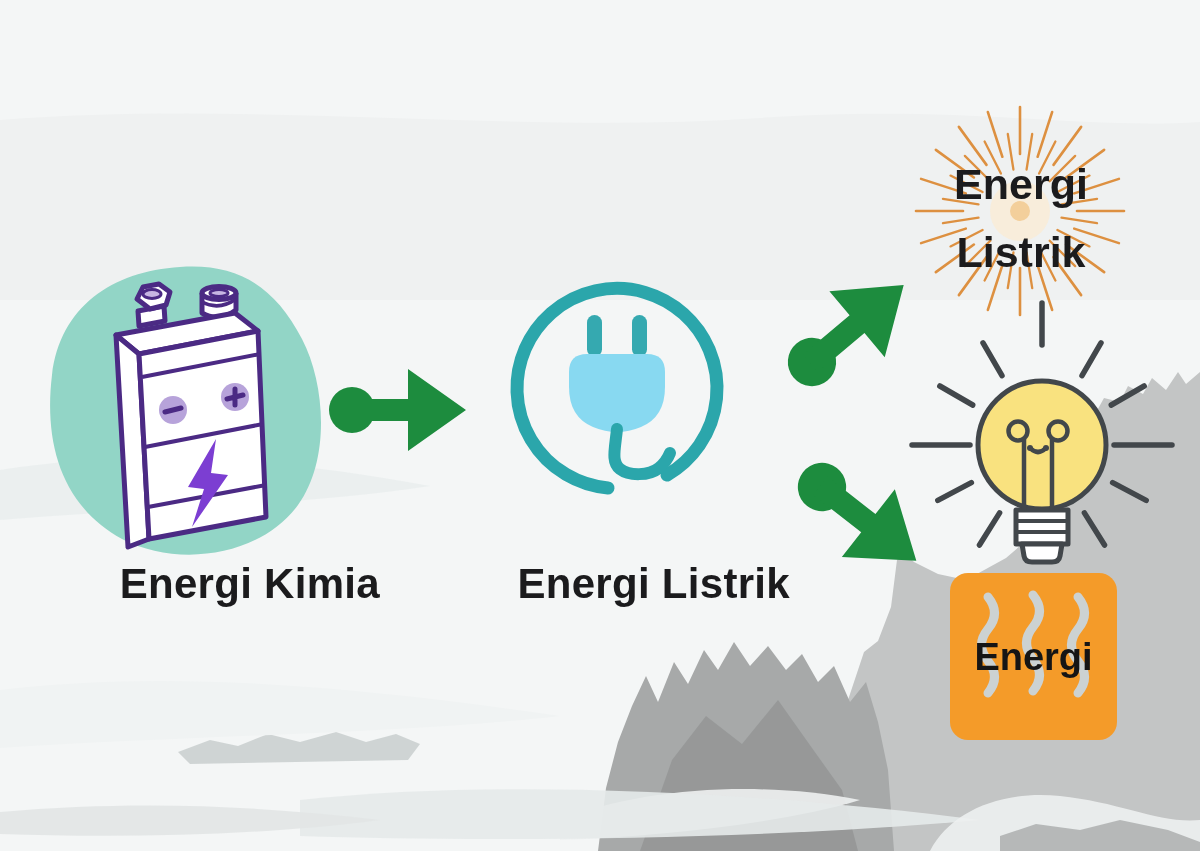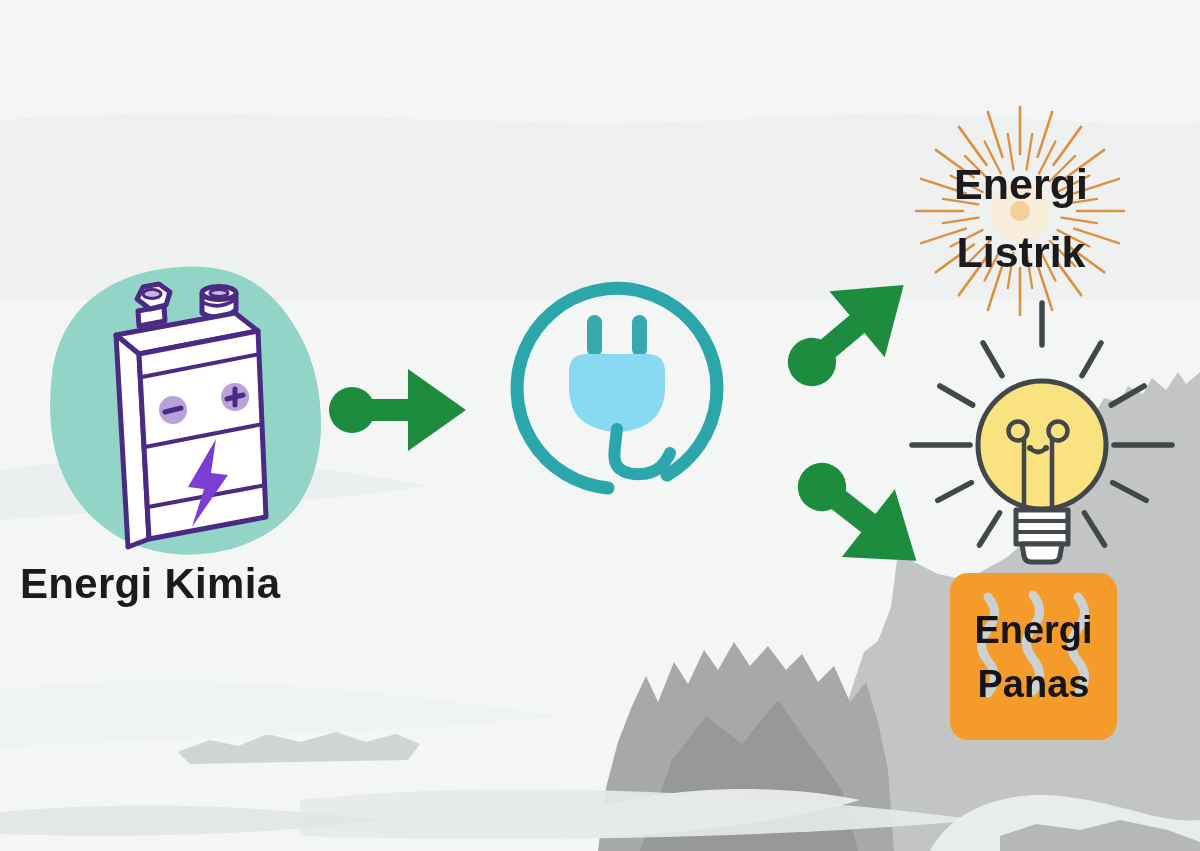--- a/index.html
+++ b/index.html
@@ -3,21 +3,21 @@
 <meta charset="utf-8">
 <style>
   html,body{margin:0;padding:0;background:#ddd;}
   .canvas{
     position:relative;width:1200px;height:851px;overflow:hidden;
     background:#f4f6f6;font-family:"Liberation Sans",sans-serif;
   }
   .abs{position:absolute;}
   .node-label{
     position:absolute;font-weight:700;font-size:42px;color:#1b1b1d;
-    text-align:left;letter-spacing:.3px;line-height:1.1;
+    text-align:right;letter-spacing:.3px;line-height:1.1;
   }
   .light-label{
     position:absolute;left:905px;top:150px;width:232px;text-align:center;
     font-weight:700;font-size:43px;color:#1b1b1d;line-height:68px;
   }
   .heat-box{
     position:absolute;left:950px;top:573px;width:167px;height:167px;
     background:#f49b29;border-radius:18px;display:flex;flex-direction:column;
     align-items:center;justify-content:center;gap:16px;
   }
@@ -82,20 +82,21 @@
   <svg class="abs" style="left:495px;top:265px" width="250" height="245" viewBox="0 0 250 245">
     <path fill="none" stroke-width="13" stroke-linecap="round" d="M113 223 A 100 100 0 1 1 172 210" stroke="#2ba6ab"></path>
     <g fill="#35a9b0">
       <rect x="92" y="50" width="15" height="42" rx="7.5"></rect>
       <rect x="137" y="50" width="15" height="42" rx="7.5"></rect>
     </g>
     <path d="M74 107 Q 74 89 92 89 L 152 89 Q 170 89 170 107 L 170 122 Q 170 152 146 162
              Q 134 167 122 167 Q 110 167 98 162 Q 74 152 74 122 Z" fill="#88d9f1"></path>
     <path fill="none" stroke-width="12" stroke-linecap="round" d="M122 164 C 120 184 116 197 125 204 C 134 211 154 211 164 203 C 170 198 173 193 175 188" stroke="#2ba6ab"></path>
   </svg>
+  <div class="node-label" style="left:455px;top:561px;width:335px">Energi Listrik</div>
 
   <svg class="abs" style="left:0;top:0" width="1200" height="851" viewBox="0 0 1200 851">
     <defs>
       <g id="arrow-def" fill="#1d8c3e">
         <circle cx="0" cy="0" r="23"></circle>
         <path d="M-2 -11 H56 V-41 L114 0 L56 41 V11 H-2 Z"></path>
       </g>
     </defs>
     <use href="#arrow-def" transform="translate(352,410)"></use>
     <use href="#arrow-def" transform="translate(812,362) rotate(-40) scale(1.05)"></use>
@@ -168,16 +169,15 @@
 
   <div class="heat-box">
     <svg class="heat-waves-svg" width="167" height="167" viewBox="0 0 167 167">
       <g fill="none" stroke-width="9" stroke-linecap="round" stroke="#ccd2d2">
         <path d="M38 24 q 13 16 0 32 q -13 16 0 32 q 13 16 0 32"></path>
         <path d="M83 22 q 13 16 0 32 q -13 16 0 32 q 13 16 0 32"></path>
         <path d="M128 24 q 13 16 0 32 q -13 16 0 32 q 13 16 0 32"></path>
       </g>
     </svg>
     <div class="heat-line">Energi</div>
-    <div class="heat-line">Panas</div>
   </div>
 
 </div>
 
 </body></html>

